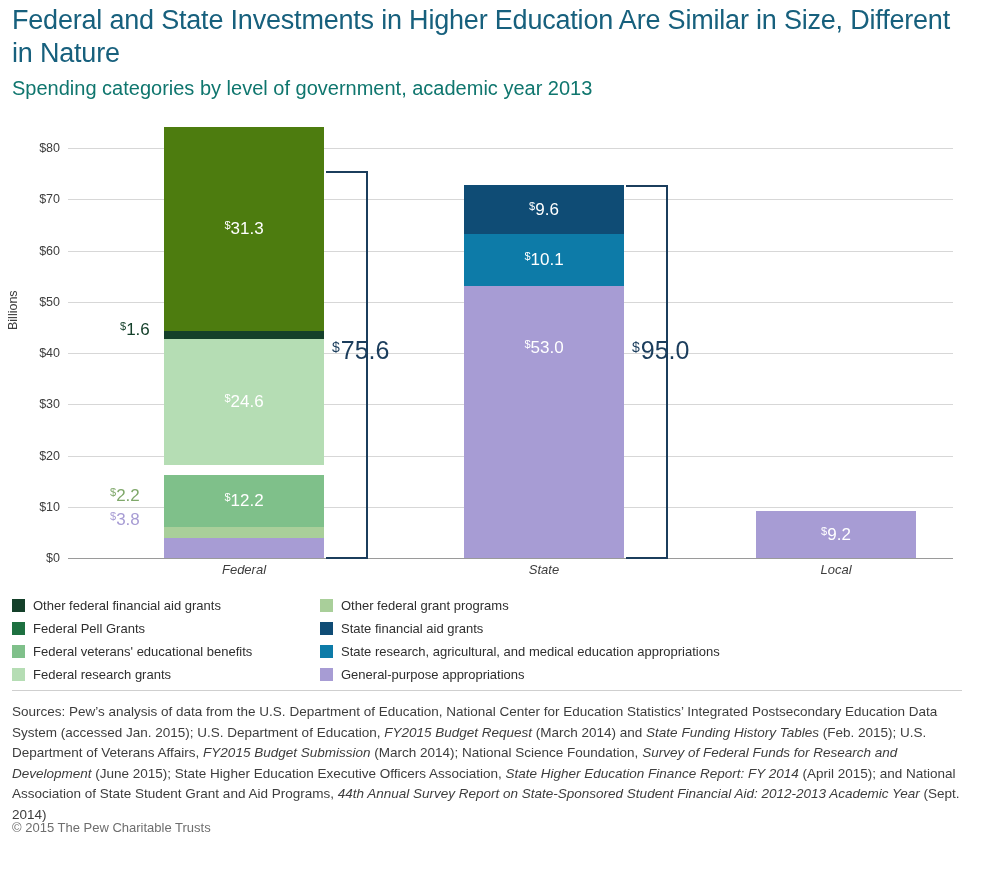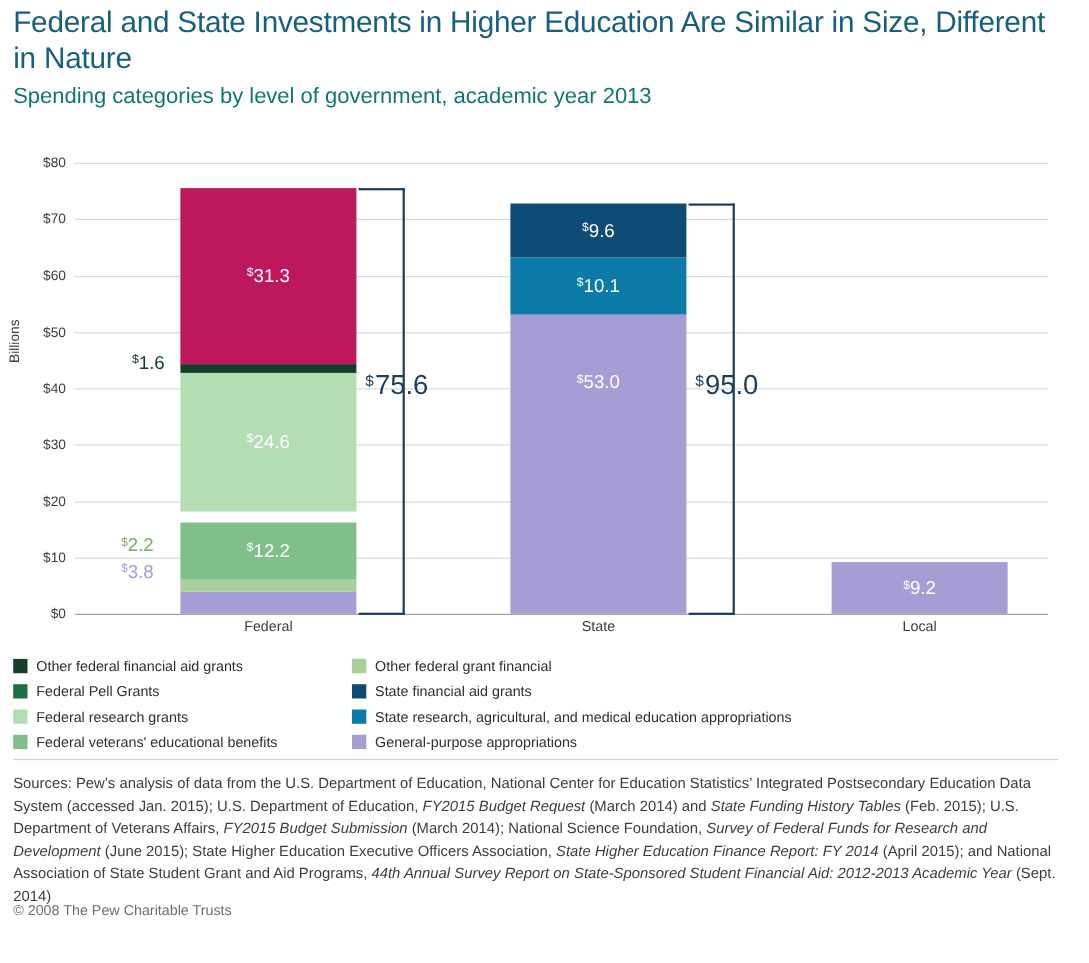--- a/index.html
+++ b/index.html
@@ -41,21 +41,21 @@
     transform:translateY(-50%);
   }
   .ylabel{
     position:absolute;left:6px;top:330px;
     font-size:12.5px;color:#3d3d3d;
     transform:rotate(-90deg);transform-origin:left top;
     white-space:nowrap;
   }
   .xtick{
     position:absolute;top:414px;font-size:13px;color:#3d3d3d;
-    transform:translateX(-50%);
+    transform:translateX(-50%);font-style:italic;
   }
 
   
   .bar{position:absolute;bottom:0;}
   .seg{position:absolute;left:0;width:100%;box-sizing:border-box;}
   .seg-label{
     position:absolute;left:0;width:100%;text-align:center;
     font-size:17px;color:#ffffff;font-weight:400;
     top:50%;transform:translateY(-50%);
     white-space:nowrap;
@@ -149,21 +149,21 @@
         <div class="seg-label">
           <span class="dollar">$</span><span>12.2</span>
         </div>
       </div>
       <div class="seg" style="bottom:93px;height:126px;background:#b5ddb4;">
         <div class="seg-label">
           <span class="dollar">$</span><span>24.6</span>
         </div>
       </div>
       <div class="seg" style="bottom:219px;height:8px;background:#14402a;"></div>
-      <div class="seg" style="bottom:227px;height:160px;background:#be185d;">
+      <div class="seg" style="bottom:227px;height:204px;background:#4d7c0f;">
         <div class="seg-label">
           <span class="dollar">$</span><span>31.3</span>
         </div>
       </div>
     </div>
 
     <div class="outside-label" style="left:52px;top:172px;color:#14402a;">
       <span class="dollar">$</span><span>1.6</span>
     </div>
     <div class="outside-label" style="left:42px;top:338px;color:#7fa86a;">
@@ -227,32 +227,32 @@
     <div class="legend-col" style="left:0px;width:320px;">
       <div class="legend-item">
         <span class="swatch" style="background:#14402a;"></span>
         <span>Other federal financial aid grants</span>
       </div>
       <div class="legend-item">
         <span class="swatch" style="background:#1d7040;"></span>
         <span>Federal Pell Grants</span>
       </div>
       <div class="legend-item">
+        <span class="swatch" style="background:#7fc08a;"></span>
+        <span>Federal veterans' educational benefits</span>
+      </div>
+      <div class="legend-item">
         <span class="swatch" style="background:#b5ddb4;"></span>
         <span>Federal research grants</span>
       </div>
-      <div class="legend-item">
-        <span class="swatch" style="background:#7fc08a;"></span>
-        <span>Federal veterans' educational benefits</span>
-      </div>
     </div>
     <div class="legend-col" style="left:308px;width:640px;">
       <div class="legend-item">
         <span class="swatch" style="background:#a9cf9a;"></span>
-        <span>Other federal grant financial</span>
+        <span>Other federal grant programs</span>
       </div>
       <div class="legend-item">
         <span class="swatch" style="background:#0f4c75;"></span>
         <span>State financial aid grants</span>
       </div>
       <div class="legend-item">
         <span class="swatch" style="background:#0d7ba8;"></span>
         <span>State research, agricultural, and medical education appropriations</span>
       </div>
       <div class="legend-item">
@@ -261,14 +261,14 @@
       </div>
     </div>
   </div>
 
   <div class="sep"></div>
 
   <div class="sources">
     <span>Sources: Pew’s analysis of data from the U.S. Department of Education, National Center for Education Statistics’ Integrated Postsecondary Education Data System (accessed Jan. 2015); U.S. Department of Education, </span><em>FY2015 Budget Request</em><span> (March 2014) and </span><em>State Funding History Tables</em><span> (Feb. 2015); U.S. Department of Veterans Affairs, </span><em>FY2015 Budget Submission</em><span> (March 2014); National Science Foundation, </span><em>Survey of Federal Funds for Research and Development</em><span> (June 2015); State Higher Education Executive Officers Association, </span><em>State Higher Education Finance Report: FY 2014</em><span> (April 2015); and National Association of State Student Grant and Aid Programs, </span><em>44th Annual Survey Report on State-Sponsored Student Financial Aid: 2012-2013 Academic Year</em><span> (Sept. 2014)</span>
   </div>
 
-  <div class="copyright">© 2008 The Pew Charitable Trusts</div>
+  <div class="copyright">© 2015 The Pew Charitable Trusts</div>
 </div>
 
 </body></html>

